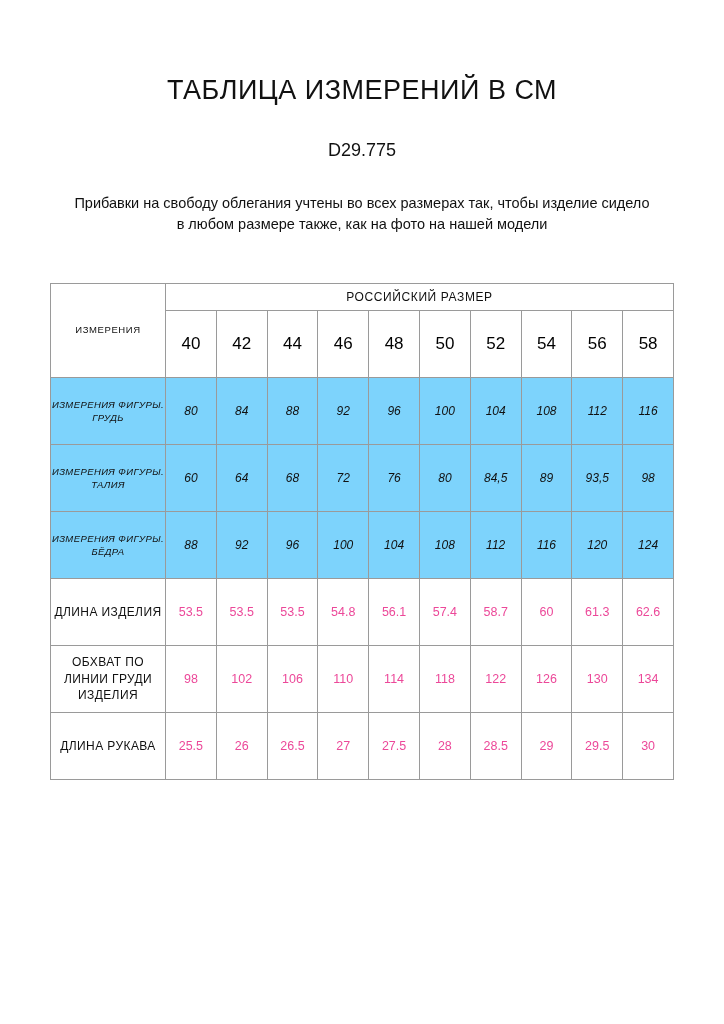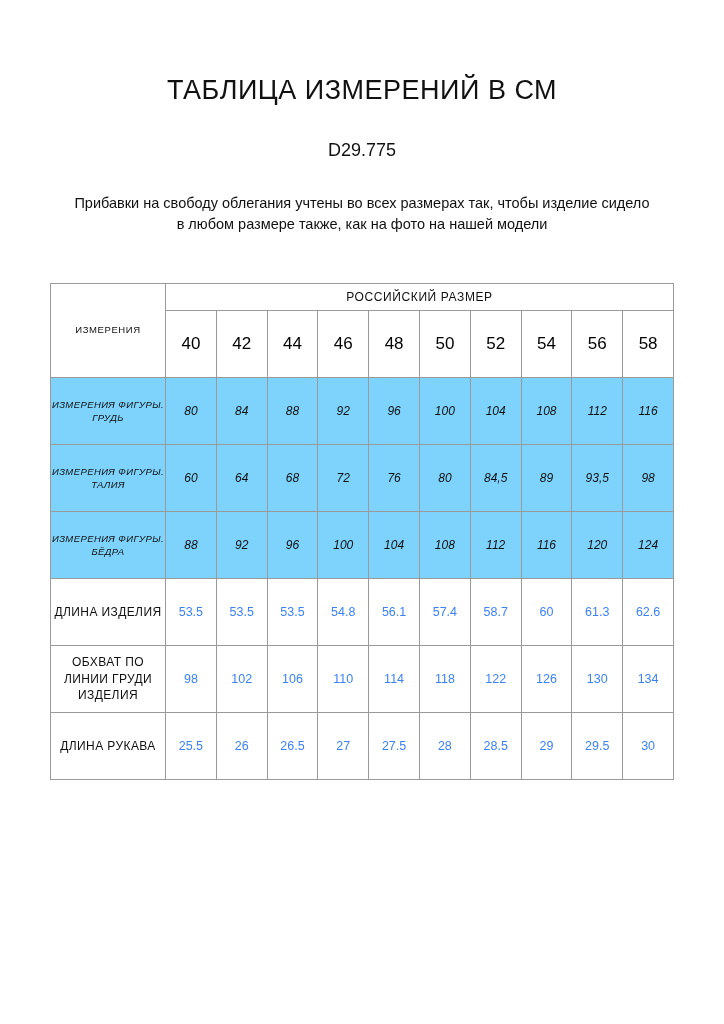--- a/index.html
+++ b/index.html
@@ -104,21 +104,21 @@
   }
   .cell-italic {
     font-size: 12px;
     font-style: italic;
     height: 66px;
     color: #111;
   }
   .cell-plain {
     font-size: 12.5px;
     height: 66px;
-    color: #3b82f6;
+    color: #ec4899;
   }
 </style>
 </head>
 <body>
 
 <div class="page">
 
   <div class="title">ТАБЛИЦА ИЗМЕРЕНИЙ В СМ</div>
   <div class="subtitle">D29.775</div>
   <div class="note">Прибавки на свободу облегания учтены во всех размерах так, чтобы изделие сидело в любом размере также, как на фото на нашей модели</div>

